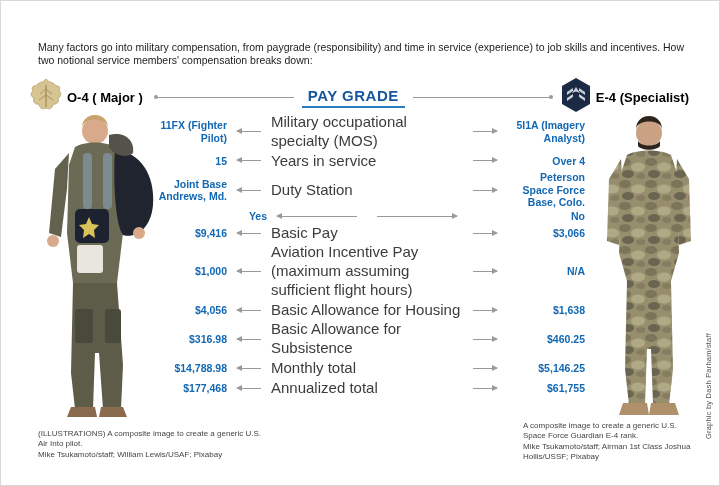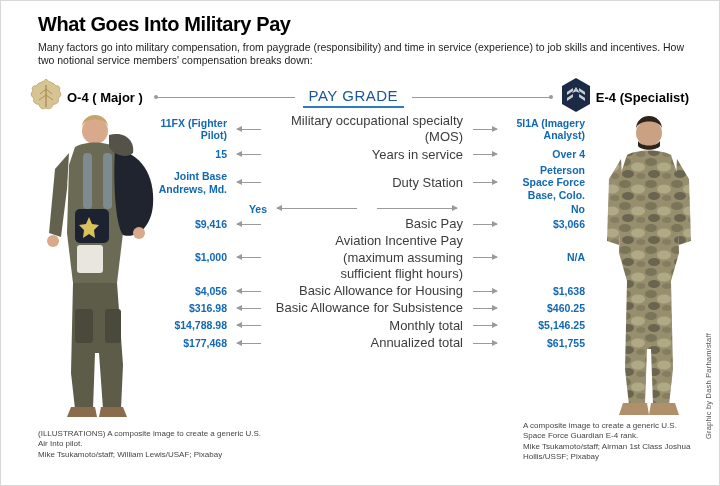--- a/index.html
+++ b/index.html
@@ -22,37 +22,37 @@
     position:absolute;left:28px;top:76px;width:664px;height:40px;
     display:flex;align-items:center;
   }
   .insignia{flex:0 0 auto;}
   .pg-side-label{font-size:13px;font-weight:bold;color:#000;white-space:nowrap;margin:12px 4px;}
   .pg-line{flex:1;height:1px;background:#9a9a9a;position:relative;margin:0 8px;}
   .pg-line .dot{position:absolute;top:-2px;width:4px;height:4px;border-radius:50%;background:#9a9a9a;}
   .pg-line.left .dot{left:-1px;}
   .pg-line.right .dot{right:-1px;}
   .pg-center{
-    font-size:15px;font-weight:normal;color:#17559e;letter-spacing:0.5px;
+    font-size:15px;font-weight:bold;color:#17559e;letter-spacing:0.5px;
     border-bottom:2px solid #2b7cc4;padding:0 6px 2px 6px;white-space:nowrap;
   }
   
   .compare{
     position:absolute;left:148px;top:112px;width:436px;
     display:flex;flex-direction:column;gap:1px;
   }
   .row{display:flex;align-items:center;}
   .val{
     width:118px;font-size:10.5px;font-weight:bold;color:#1268b3;
     white-space:pre-line;line-height:1.2;
   }
   .val.left{text-align:right;}
   .val.right{text-align:right;}
   .lbl{
-    width:192px;text-align:right;font-size:13px;color:#3c3c3c;
+    width:192px;text-align:left;font-size:15px;color:#3c3c3c;
     white-space:pre-line;line-height:1.25;flex:0 0 auto;
   }
   .arrow{flex:1;height:1px;background:#9a9a9a;position:relative;margin:0 10px;min-width:24px;}
   .arrow-left::before{
     content:'';position:absolute;left:-1px;top:-3px;
     border-top:3.5px solid transparent;border-bottom:3.5px solid transparent;
     border-right:6px solid #9a9a9a;
   }
   .arrow-right::after{
     content:'';position:absolute;right:-1px;top:-3px;
@@ -74,21 +74,20 @@
     position:absolute;right:6px;top:278px;height:160px;
     writing-mode:vertical-rl;transform:rotate(180deg);
     font-size:7.5px;color:#555;letter-spacing:0.2px;
   }
 </style>
 </head>
 <body>
 
 <div id="canvas">
 
-  <div class="title">What Goes Into Military Pay</div>
   <div class="subtitle">Many factors go into military compensation, from paygrade (responsibility) and time in service (experience) to job skills and incentives. How two notional service members' compensation breaks down:</div>
 
   <div class="paygrade-bar">
     <span class="insignia">
       <svg width="34" height="36" viewBox="0 0 34 36">
         <g fill="#d6c492" stroke="#b9a269" stroke-width="0.8">
           <path d="M17 2 C20 6 25 5 27 9 C30 8 32 11 30 14 C33 16 32 20 29 21 C31 25 27 28 24 27 C24 31 20 33 17 31 C14 33 10 31 10 27 C7 28 3 25 5 21 C2 20 1 16 4 14 C2 11 4 8 7 9 C9 5 14 6 17 2 Z"></path>
           <path d="M17 8 L17 30" stroke="#a8905a" stroke-width="1.4" fill="none"></path>
           <path d="M17 12 L11 17 M17 12 L23 17 M17 18 L10 23 M17 18 L24 23" stroke="#a8905a" stroke-width="1" fill="none"></path>
         </g>

